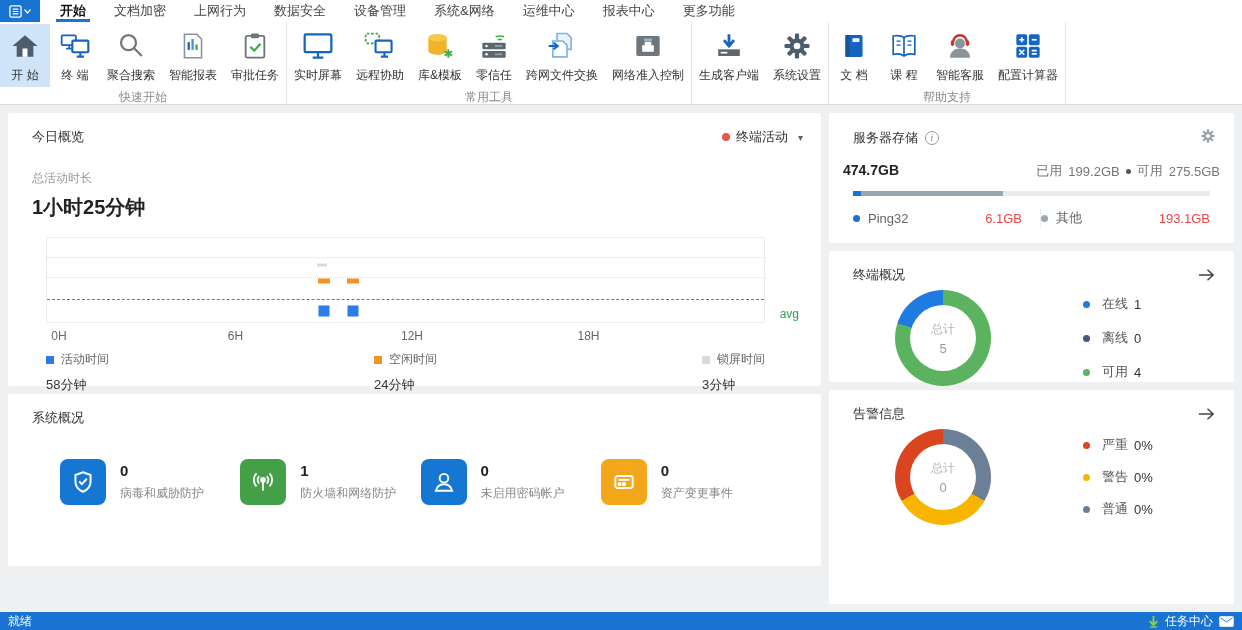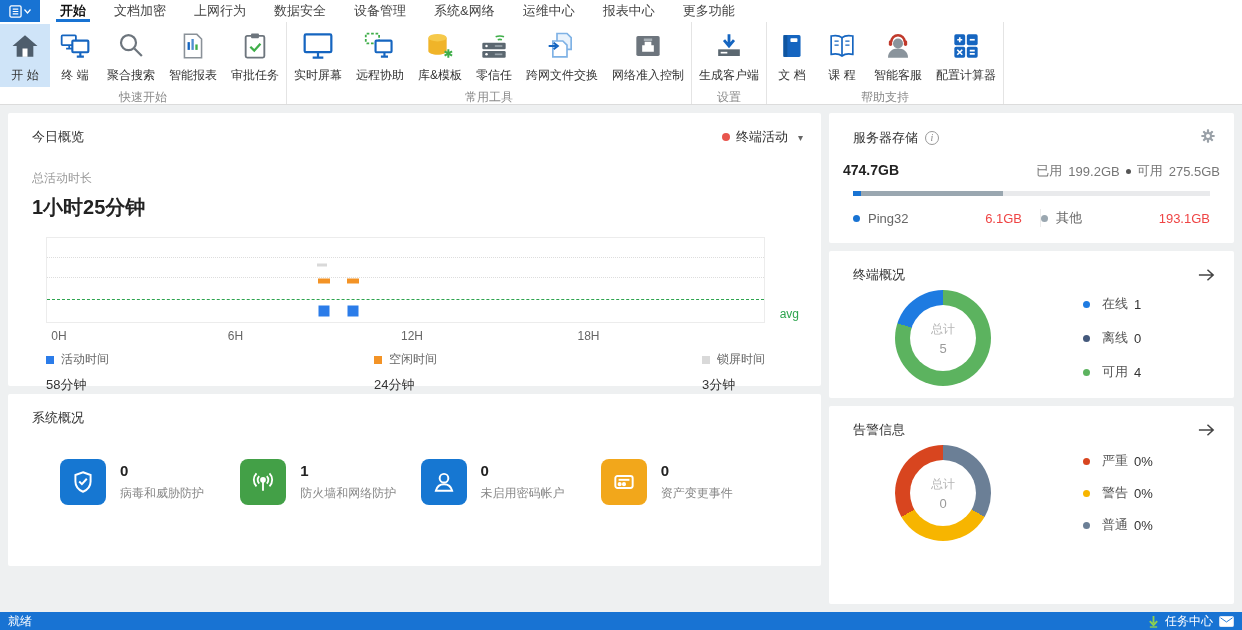--- a/index.html
+++ b/index.html
@@ -68,21 +68,21 @@
   .st-sep-dot { width:5px; height:5px; border-radius:50%; background:#555; display:inline-block; }
   .st-bar { margin:11px 24px 0; height:5px; background:#e9eaec; display:flex; }
   .st-bar .seg { height:100%; }
   .st-items { display:flex; padding:0 24px; margin-top:13px; }
   .st-item { flex:1; display:flex; align-items:center; font-size:13px; }
   .st-item + .st-item { border-left:1px solid #ececec; margin-left:18px; }
   .st-item .nm { color:#666; margin-left:8px; }
   .st-item .vl { margin-left:auto; color:#ef4444; }
 
   
-  #terminal-card { height:147px; }
+  #terminal-card { height:131px; }
   #alarm-card { flex:1 1 auto; }
   .donut-body { display:flex; align-items:center; margin-top:6px; }
   .donut { width:96px; height:96px; border-radius:50%; position:relative; margin-left:66px; flex:0 0 auto; }
   .donut-hole { position:absolute; left:15px; top:15px; width:66px; height:66px; background:#fff; border-radius:50%; display:flex; flex-direction:column; align-items:center; justify-content:center; }
   .dh-label { font-size:12px; color:#b5b5b5; }
   .dh-value { font-size:13px; color:#9a9a9a; margin-top:3px; }
   .d-legend { margin-left:92px; display:flex; flex-direction:column; gap:16px; }
   .d-li { display:flex; align-items:center; font-size:13px; }
   .d-li .dot { width:7px; height:7px; }
   .d-li .lb { color:#555; margin-left:12px; }
@@ -265,22 +265,36 @@
         <div class="r-item">
           <span class="r-icon">
               <svg width="30" height="30" viewBox="0 0 36 36">
                 <path d="M18 4 v13 M12 11 l6 7 6 -7" stroke="#1565c0" stroke-width="3.4" fill="none"></path>
                 <path d="M5 22 h26 v8 H5 Z" fill="#5b6770"></path>
                 <rect x="8" y="25" width="8" height="2" fill="#fff"></rect>
               </svg>
             </span>
           <span class="r-label">生成客户端</span>
         </div>
-      </div>
-      <div class="g-label">设置</div>
+        <div class="r-item">
+          <span class="r-icon">
+              <svg width="30" height="30" viewBox="0 0 36 36">
+                <g fill="#4e5d6c">
+                  <rect x="15.5" y="3" width="5" height="30" rx="1.5"></rect>
+                  <rect x="15.5" y="3" width="5" height="30" rx="1.5" transform="rotate(45 18 18)"></rect>
+                  <rect x="15.5" y="3" width="5" height="30" rx="1.5" transform="rotate(90 18 18)"></rect>
+                  <rect x="15.5" y="3" width="5" height="30" rx="1.5" transform="rotate(135 18 18)"></rect>
+                  <circle cx="18" cy="18" r="9"></circle>
+                </g>
+                <circle cx="18" cy="18" r="4" fill="#fff"></circle>
+              </svg>
+            </span>
+          <span class="r-label">系统设置</span>
+        </div>
+      </div>
     </div>
 
     <div class="r-group">
       <div class="g-items">
         <div class="r-item">
           <span class="r-icon">
               <svg width="28" height="30" viewBox="0 0 36 36">
                 <rect x="7" y="4" width="22" height="28" rx="2" fill="#1565c0"></rect>
                 <rect x="7" y="4" width="5" height="28" fill="#0f55a0"></rect>
                 <rect x="16" y="8" width="9" height="5" rx="1" fill="#fff"></rect>

